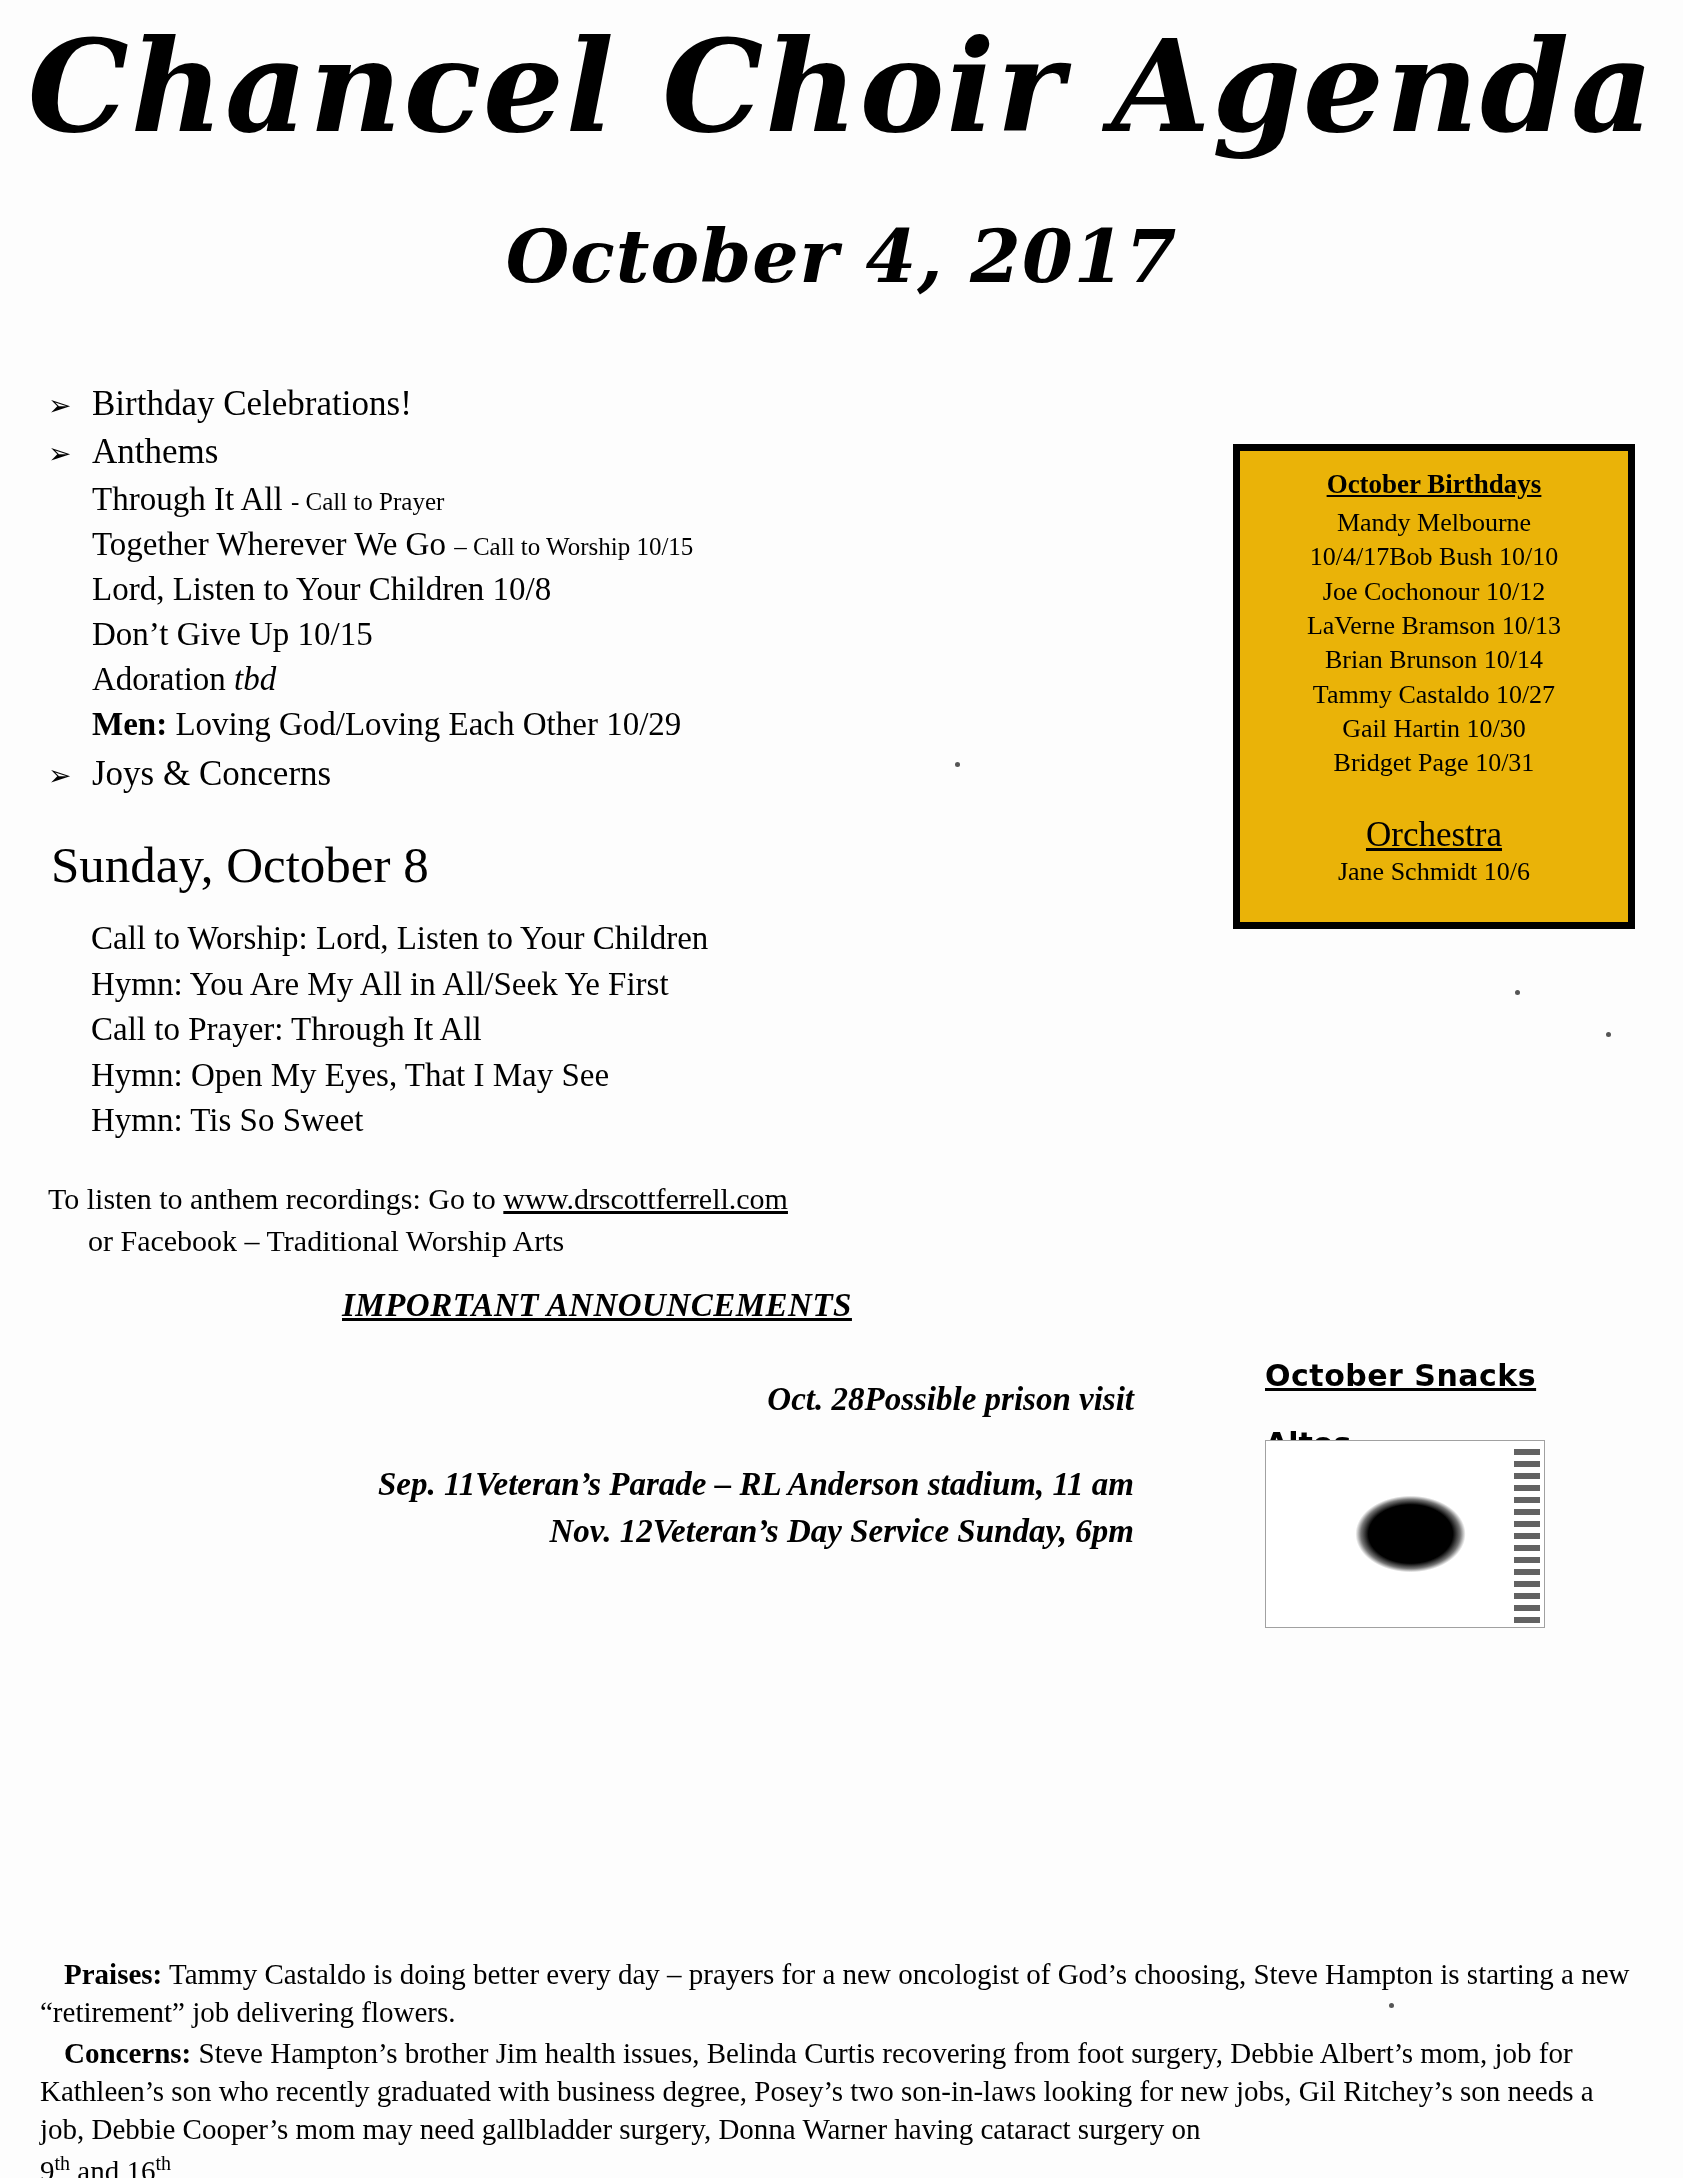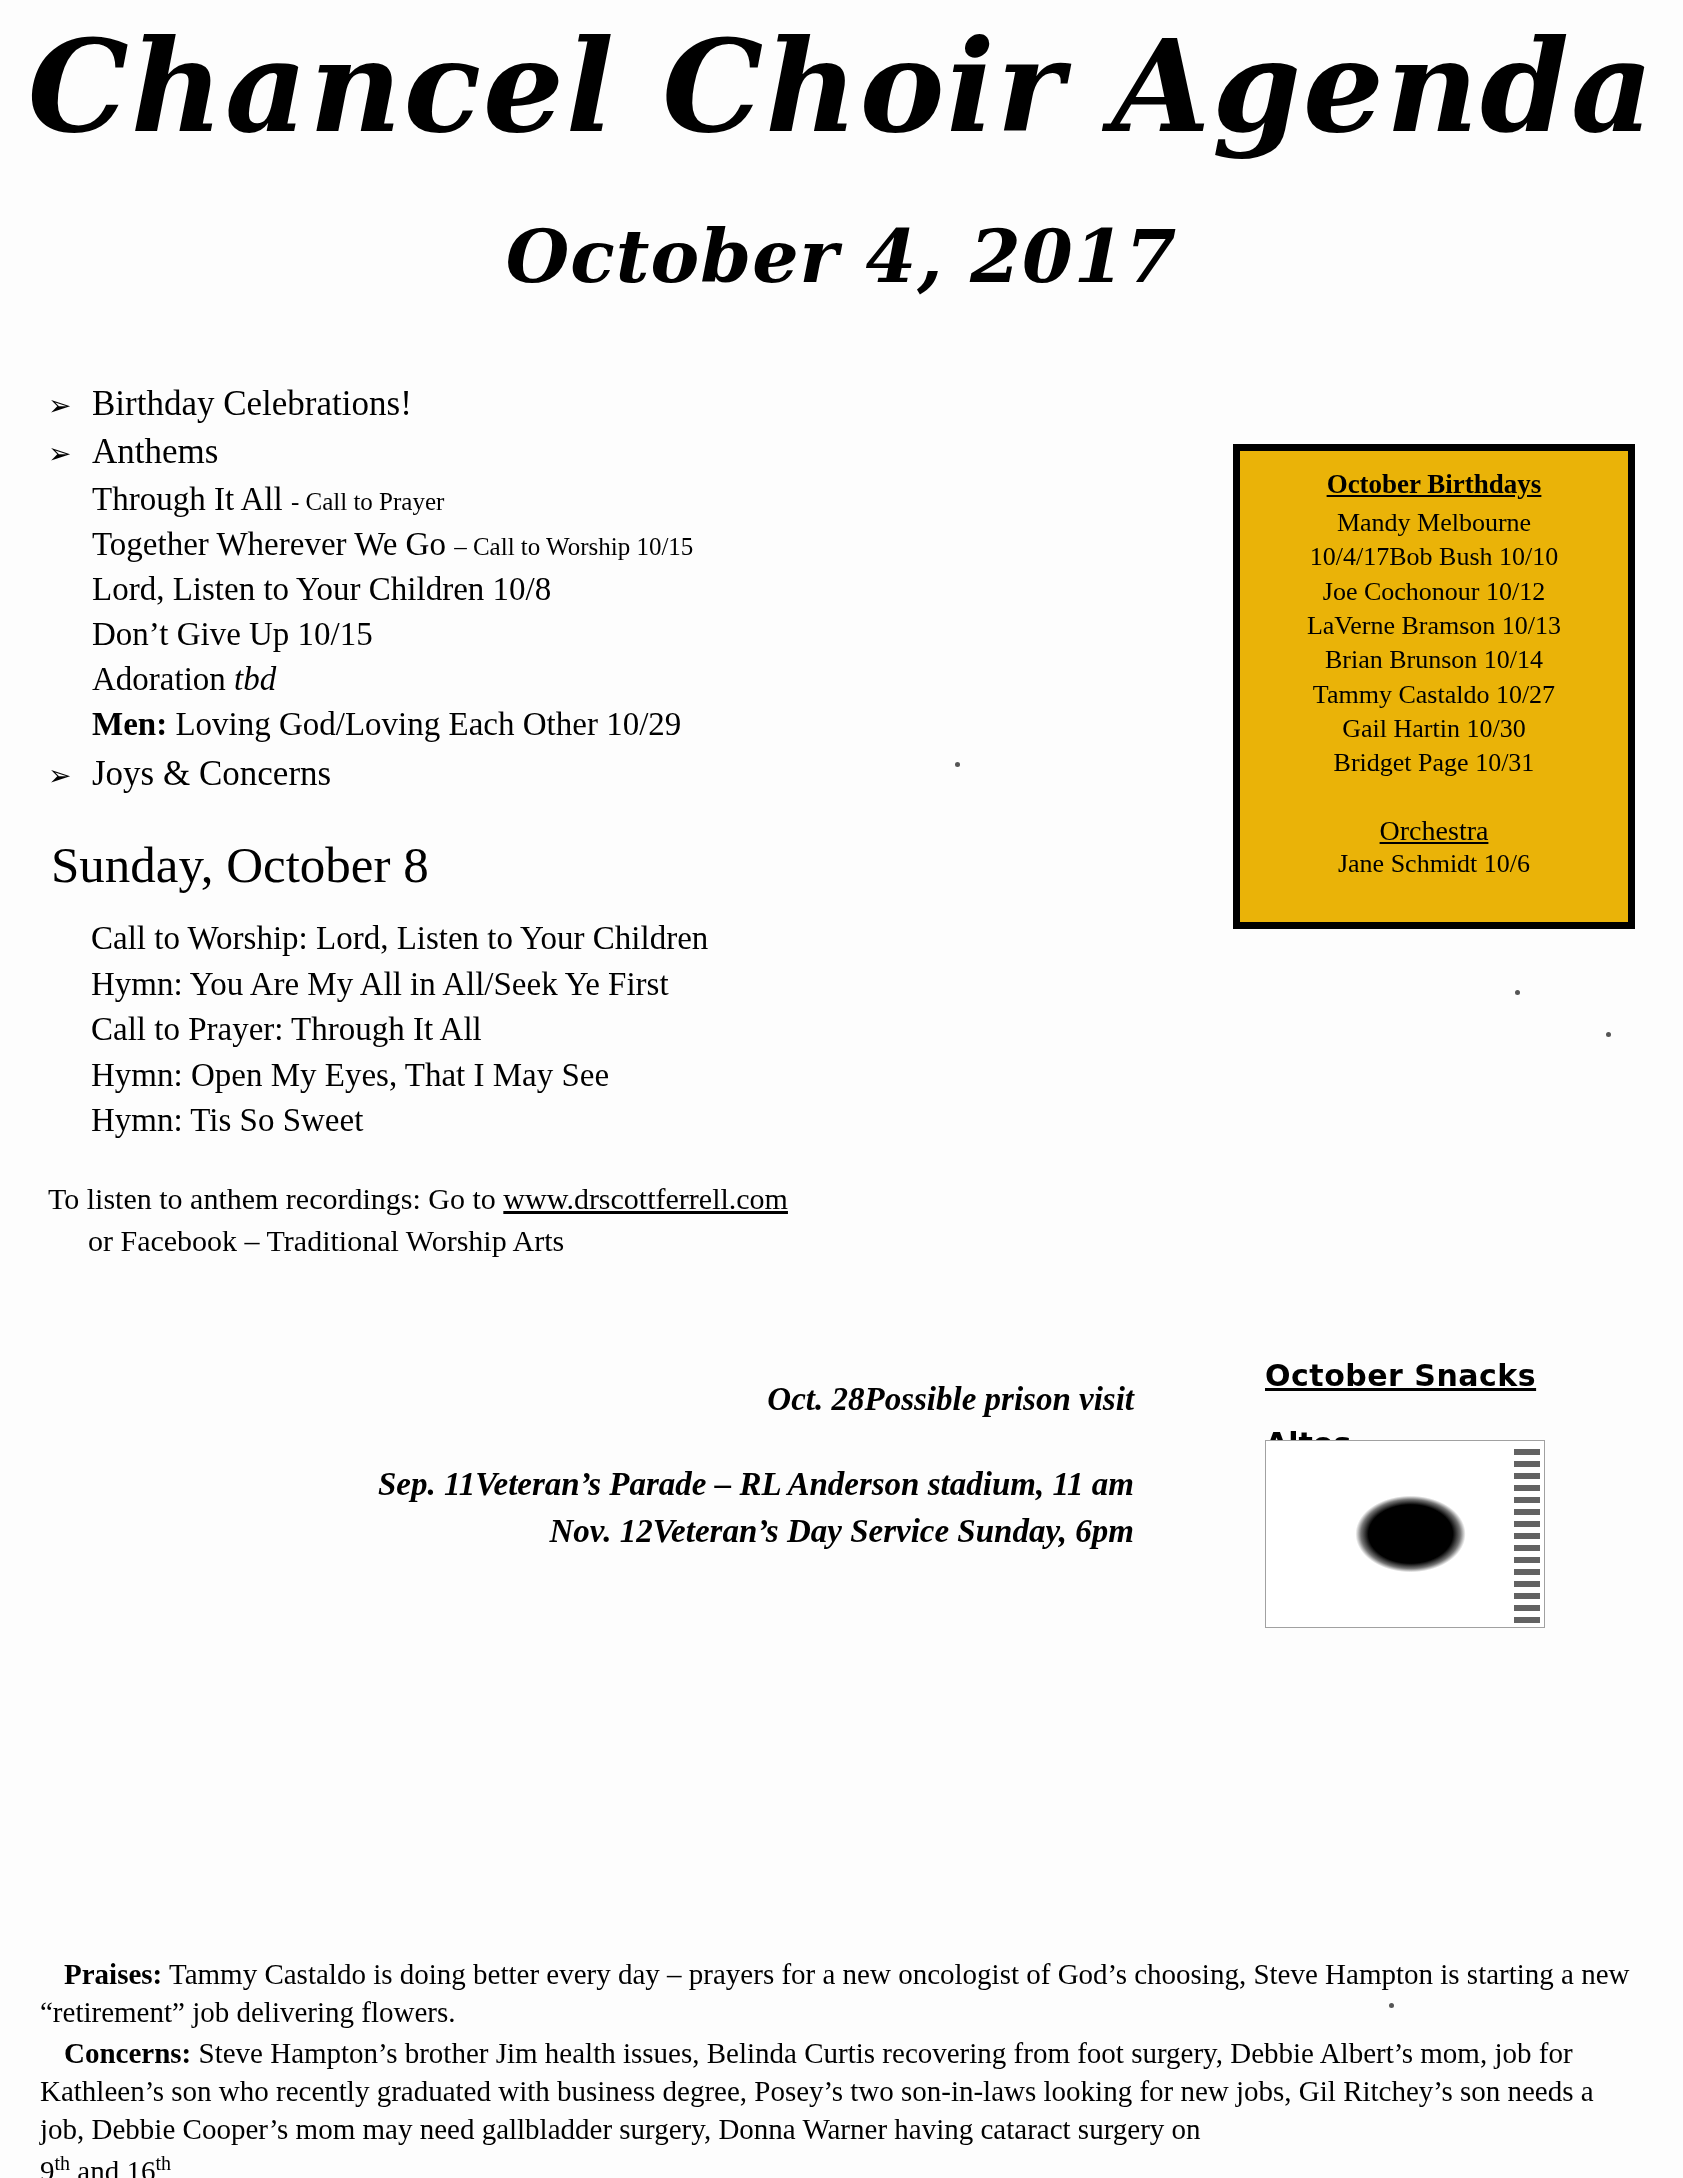--- a/index.html
+++ b/index.html
@@ -176,21 +176,21 @@
     font-weight: bold;
     text-decoration: underline;
     margin-bottom: 6px;
   }
   .bday-line {
     font-size: 26px;
     line-height: 1.32;
     white-space: nowrap;
   }
   .orch-title {
-    font-size: 28px;
+    font-size: 35px;
     text-decoration: underline;
     margin-top: 34px;
   }
 
   
   .snacks-title {
     position: absolute;
     top: 1358px;
     left: 1265px;
     font-family: "DejaVu Sans", sans-serif;
@@ -311,20 +311,21 @@
     <div>Call to Prayer:  Through It All</div>
     <div>Hymn:   Open My Eyes, That I May See</div>
     <div>Hymn:  Tis So Sweet</div>
   </div>
 
   <div class="listen">
     <span>To listen to anthem recordings:  Go to </span><span class="link">www.drscottferrell.com</span>
     <span class="indent">or Facebook – Traditional Worship Arts</span>
   </div>
 
+  <div class="ann-head">IMPORTANT ANNOUNCEMENTS</div>
   <div class="ann-list">
     <div class="ann-row">
       <span class="date">Oct. 28</span><span>Possible prison visit</span>
     </div>
     <div class="ann-gap"></div>
     <div class="ann-row">
       <span class="date">Sep. 11</span><span>Veteran’s Parade – RL Anderson stadium, 11 am</span>
     </div>
     <div class="ann-row">
       <span class="date">Nov. 12</span><span>Veteran’s Day Service   Sunday, 6pm</span>

